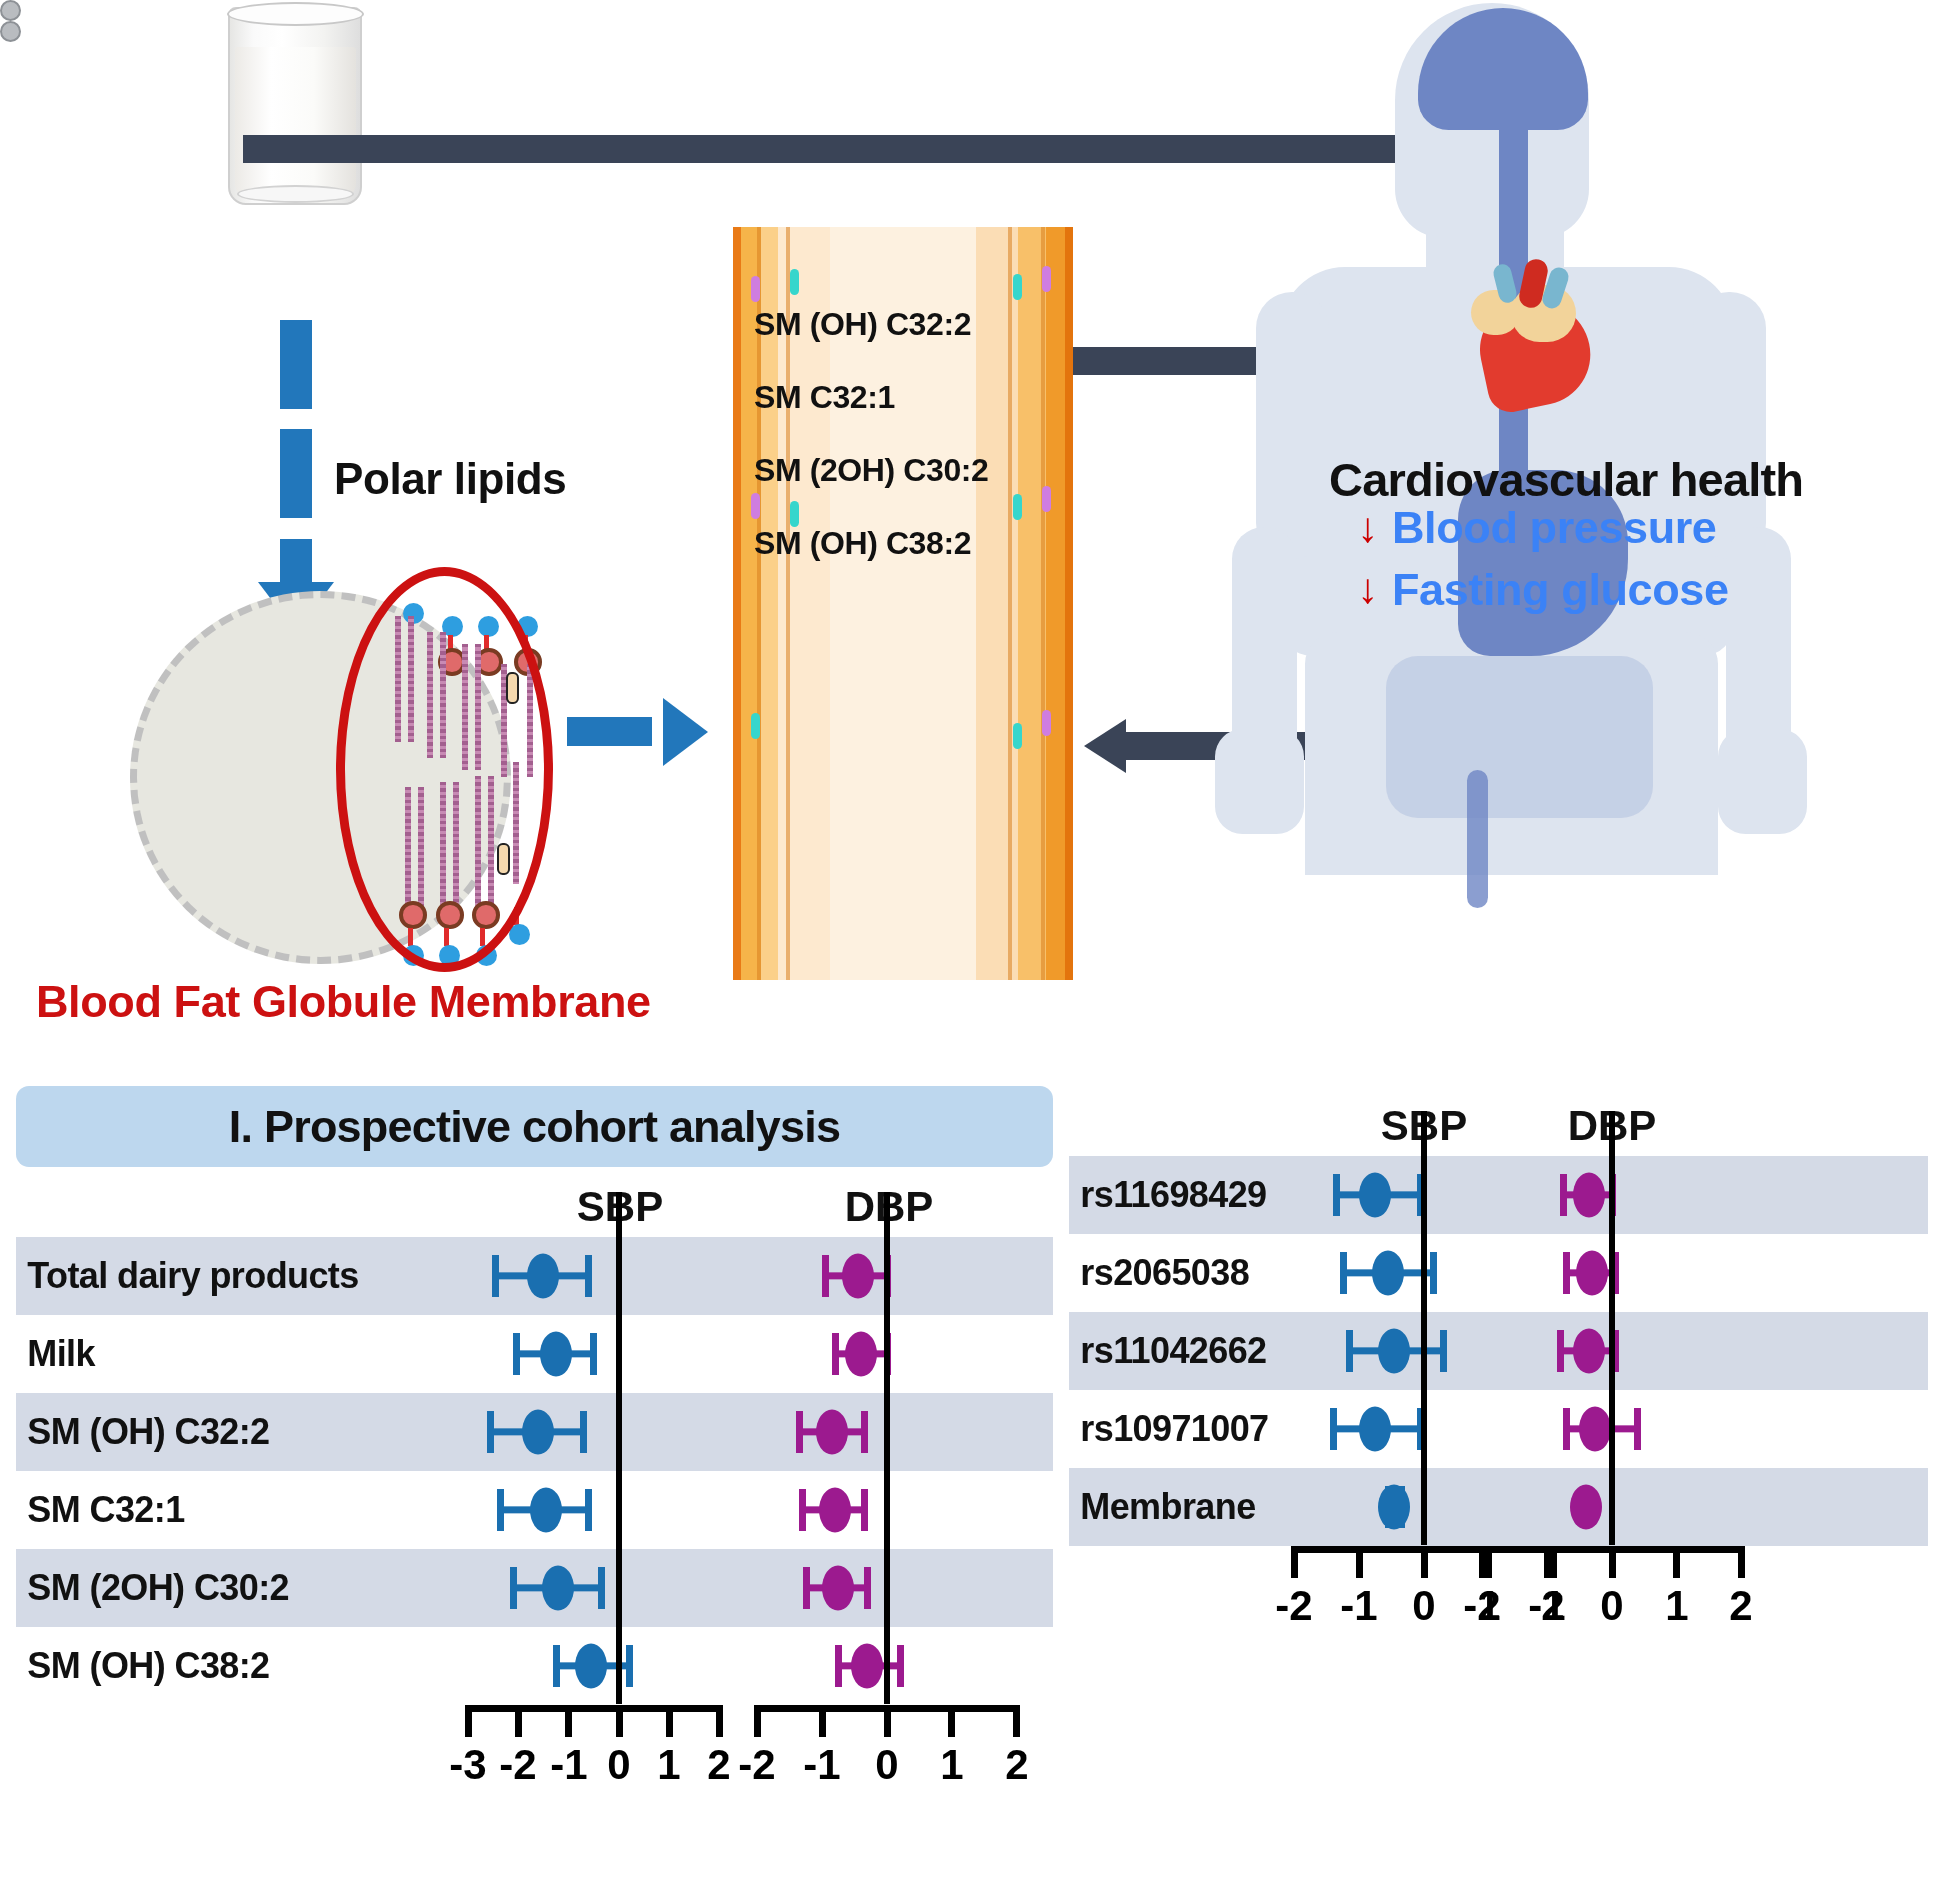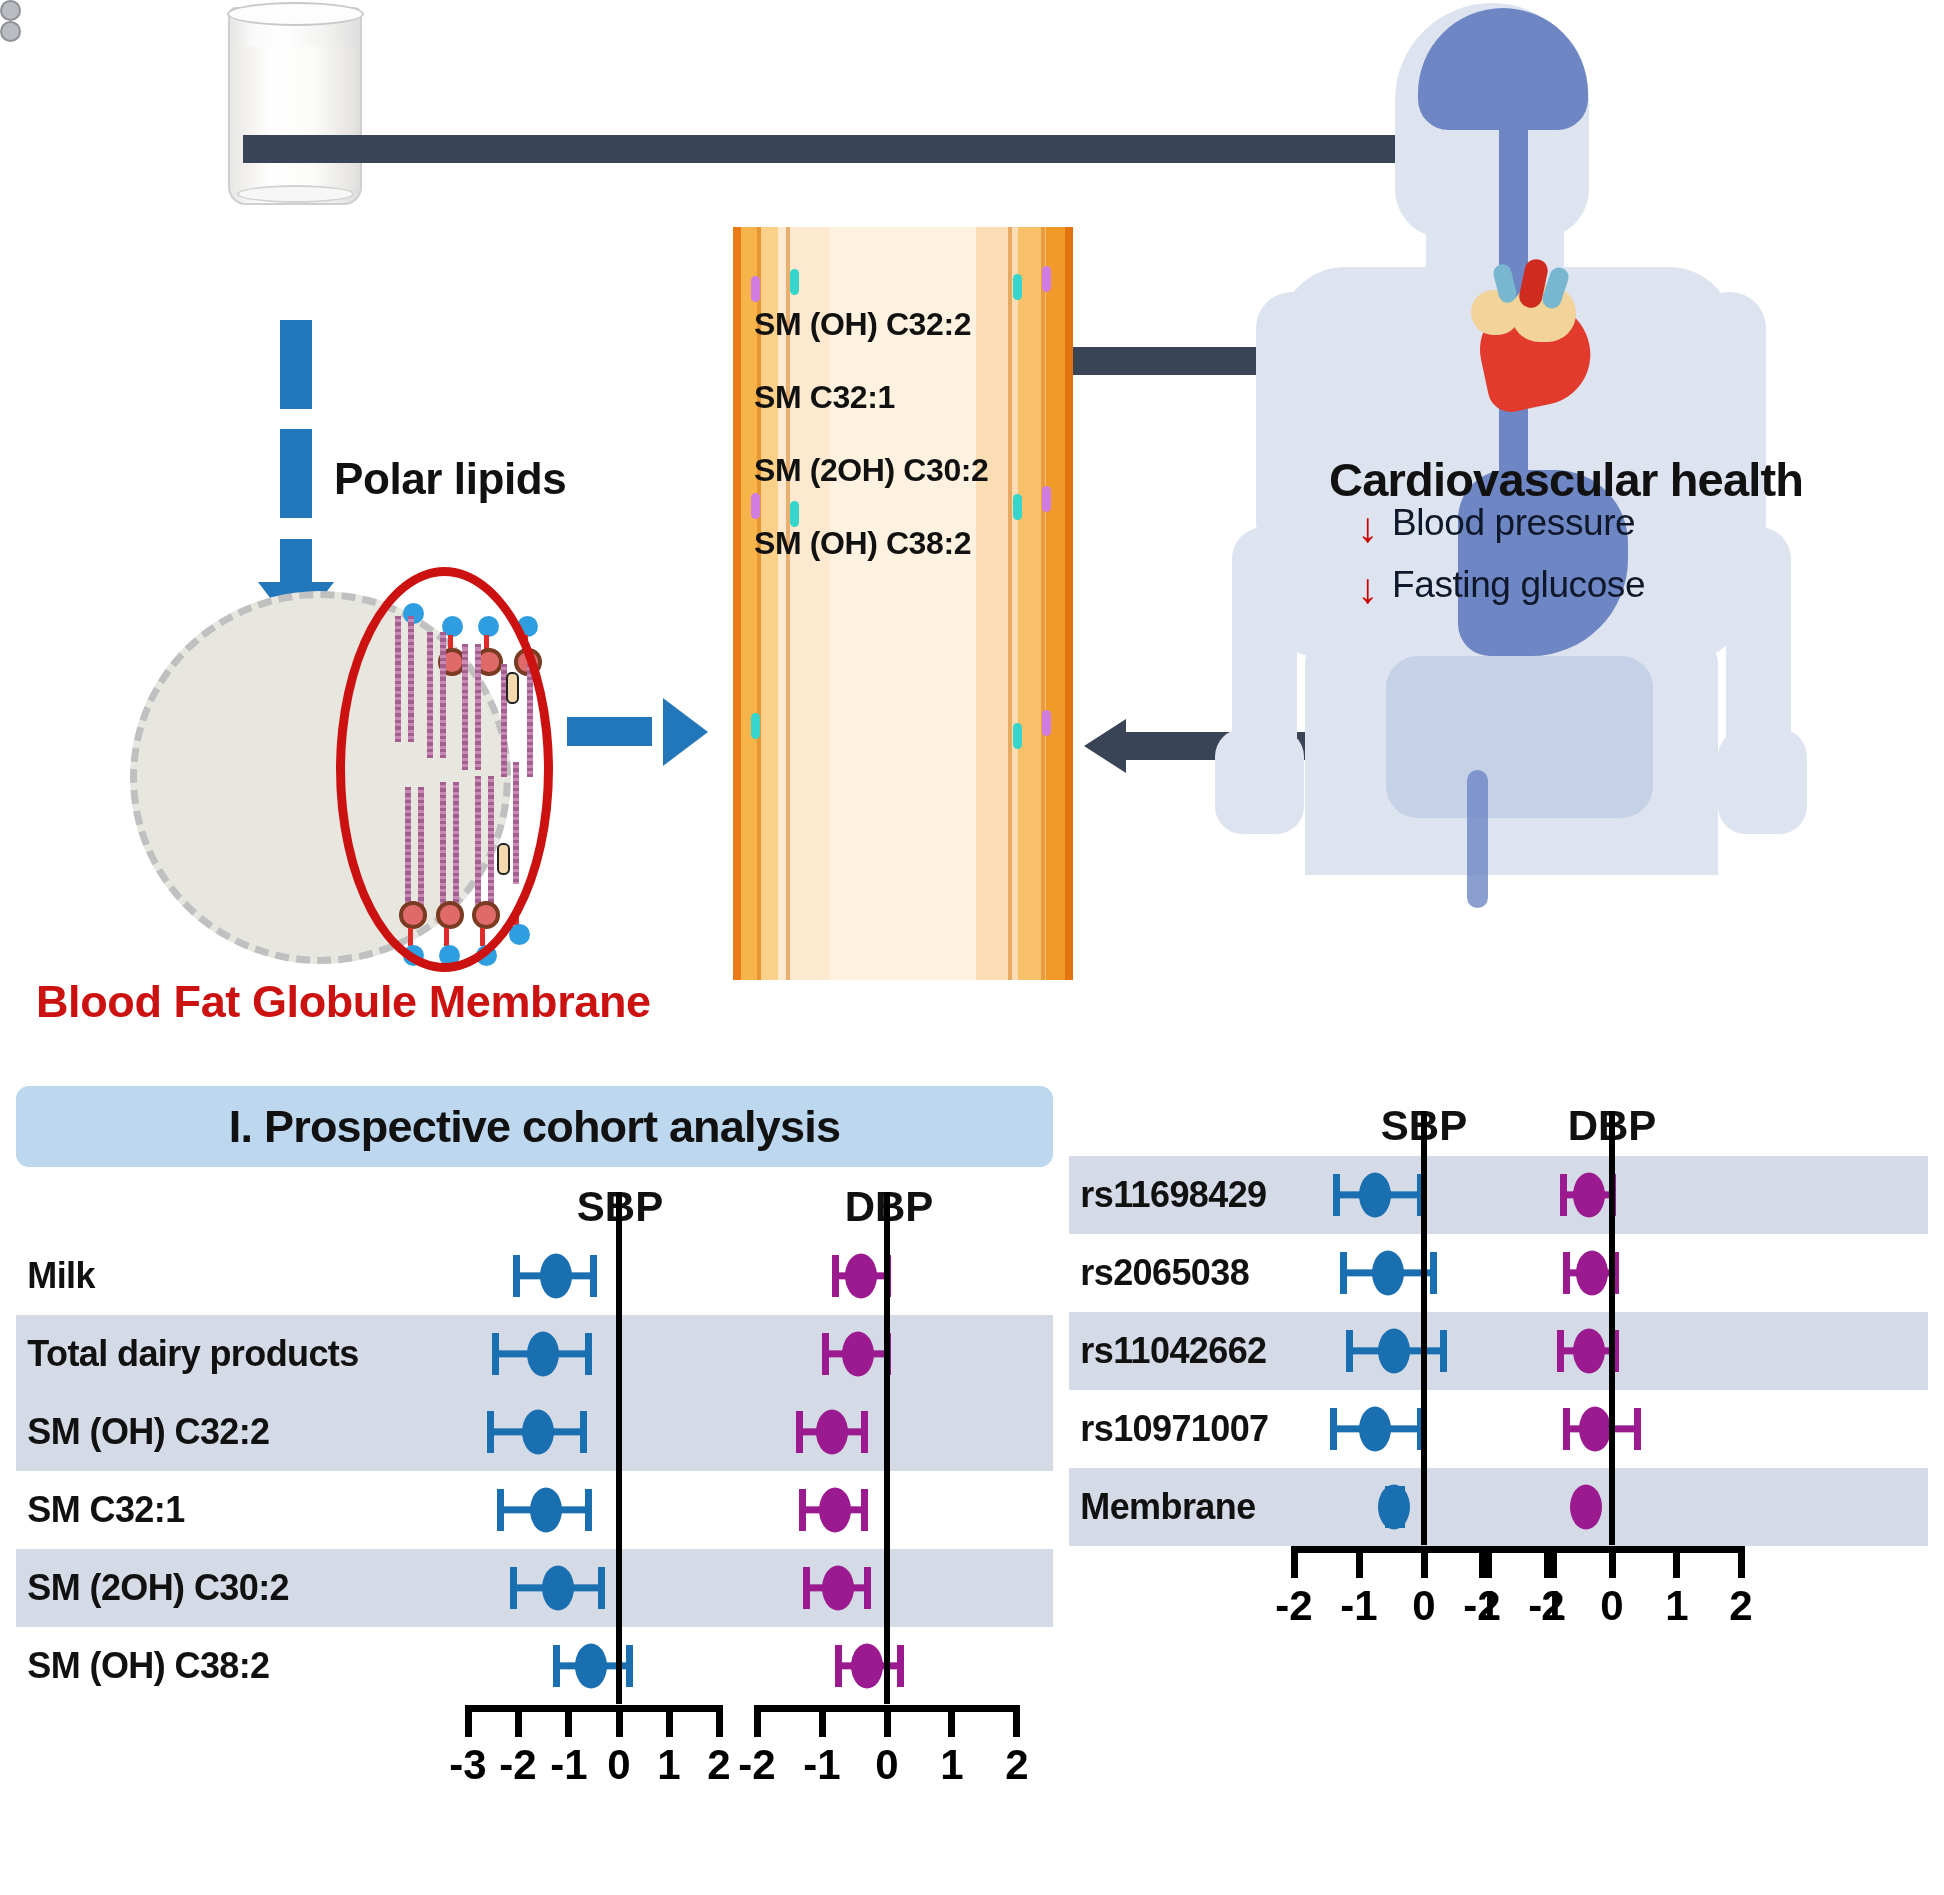--- a/index.html
+++ b/index.html
@@ -65,21 +65,21 @@
       letter-spacing:-0.4px;white-space:nowrap;}
 
   
   .body-silhouette{position:absolute;left:1183px;top:0px;width:672px;height:907px;}
   .b-part{position:absolute;background:#dde4ef;}
   .b-blue{background:#6e86c4;}
   .b-mid{background:#aebedd;}
 
   .txt-cv{position:absolute;left:1329px;top:452px;font-size:47px;font-weight:bold;color:#111;
       white-space:nowrap;letter-spacing:-0.8px;}
-  .txt-red{position:absolute;font-size:37px;font-weight:normal;color:#0f172a;white-space:nowrap;letter-spacing:-0.4px;}
+  .txt-red{position:absolute;font-size:45px;font-weight:bold;color:#3b82f6;white-space:nowrap;letter-spacing:-0.4px;}
   .arrow-dn{position:absolute;font-size:42px;font-weight:bold;color:#cc0000;}
 
   .txt-polar{position:absolute;left:334px;top:454px;font-size:44px;font-weight:bold;color:#111;letter-spacing:-0.4px;}
   .txt-mfgm{position:absolute;left:36px;top:976px;font-size:45px;font-weight:bold;color:#cc1111;letter-spacing:-0.4px;}
 
   
   .panel{position:absolute;top:1086px;}
   #panel1{left:16px;width:1037px;}
   #panel2{left:1069px;width:859px;}
 
@@ -266,48 +266,48 @@
 
 <div class="panel" id="panel1">
   <div class="panel-head">I. Prospective cohort analysis</div>
 
   <div class="axis-title-row">
     <div class="axis-title" style="left:604px;top:16px;">SBP</div>
     <div class="axis-title" style="left:873px;top:16px;">DBP</div>
   </div>
 
   <div class="rows" id="p1rows" style="position: relative;">
+      <div class="frow stripe">
+        <div class="rlabel">Total dairy products</div>
+        <div>
+          <div class="mk-line sbp-c" style="left: 480px; width: 93px;"></div>
+          <div class="mk-cap sbp-c" style="left: 476px;"></div>
+          <div class="mk-cap sbp-c" style="left: 569px;"></div>
+          <div class="mk-dot sbp-c" style="left: 511px;"></div>
+        </div>
+        <div>
+          <div class="mk-line dbp-c" style="left: 809px; width: 62px;"></div>
+          <div class="mk-cap dbp-c" style="left: 806px;"></div>
+          <div class="mk-cap dbp-c" style="left: 868px;"></div>
+          <div class="mk-dot dbp-c" style="left: 826px;"></div>
+        </div>
+      </div>
       <div class="frow">
         <div class="rlabel">Milk</div>
         <div>
           <div class="mk-line sbp-c" style="left: 500px; width: 78px;"></div>
           <div class="mk-cap sbp-c" style="left: 497px;"></div>
           <div class="mk-cap sbp-c" style="left: 574px;"></div>
           <div class="mk-dot sbp-c" style="left: 524px;"></div>
         </div>
         <div>
           <div class="mk-line dbp-c" style="left: 819px; width: 52px;"></div>
           <div class="mk-cap dbp-c" style="left: 816px;"></div>
           <div class="mk-cap dbp-c" style="left: 868px;"></div>
           <div class="mk-dot dbp-c" style="left: 829px;"></div>
-        </div>
-      </div>
-      <div class="frow stripe">
-        <div class="rlabel">Total dairy products</div>
-        <div>
-          <div class="mk-line sbp-c" style="left: 480px; width: 93px;"></div>
-          <div class="mk-cap sbp-c" style="left: 476px;"></div>
-          <div class="mk-cap sbp-c" style="left: 569px;"></div>
-          <div class="mk-dot sbp-c" style="left: 511px;"></div>
-        </div>
-        <div>
-          <div class="mk-line dbp-c" style="left: 809px; width: 62px;"></div>
-          <div class="mk-cap dbp-c" style="left: 806px;"></div>
-          <div class="mk-cap dbp-c" style="left: 868px;"></div>
-          <div class="mk-dot dbp-c" style="left: 826px;"></div>
         </div>
       </div>
       <div class="frow stripe">
         <div class="rlabel">SM (OH) C32:2</div>
         <div>
           <div class="mk-line sbp-c" style="left: 475px; width: 93px;"></div>
           <div class="mk-cap sbp-c" style="left: 471px;"></div>
           <div class="mk-cap sbp-c" style="left: 564px;"></div>
           <div class="mk-dot sbp-c" style="left: 506px;"></div>
         </div>

